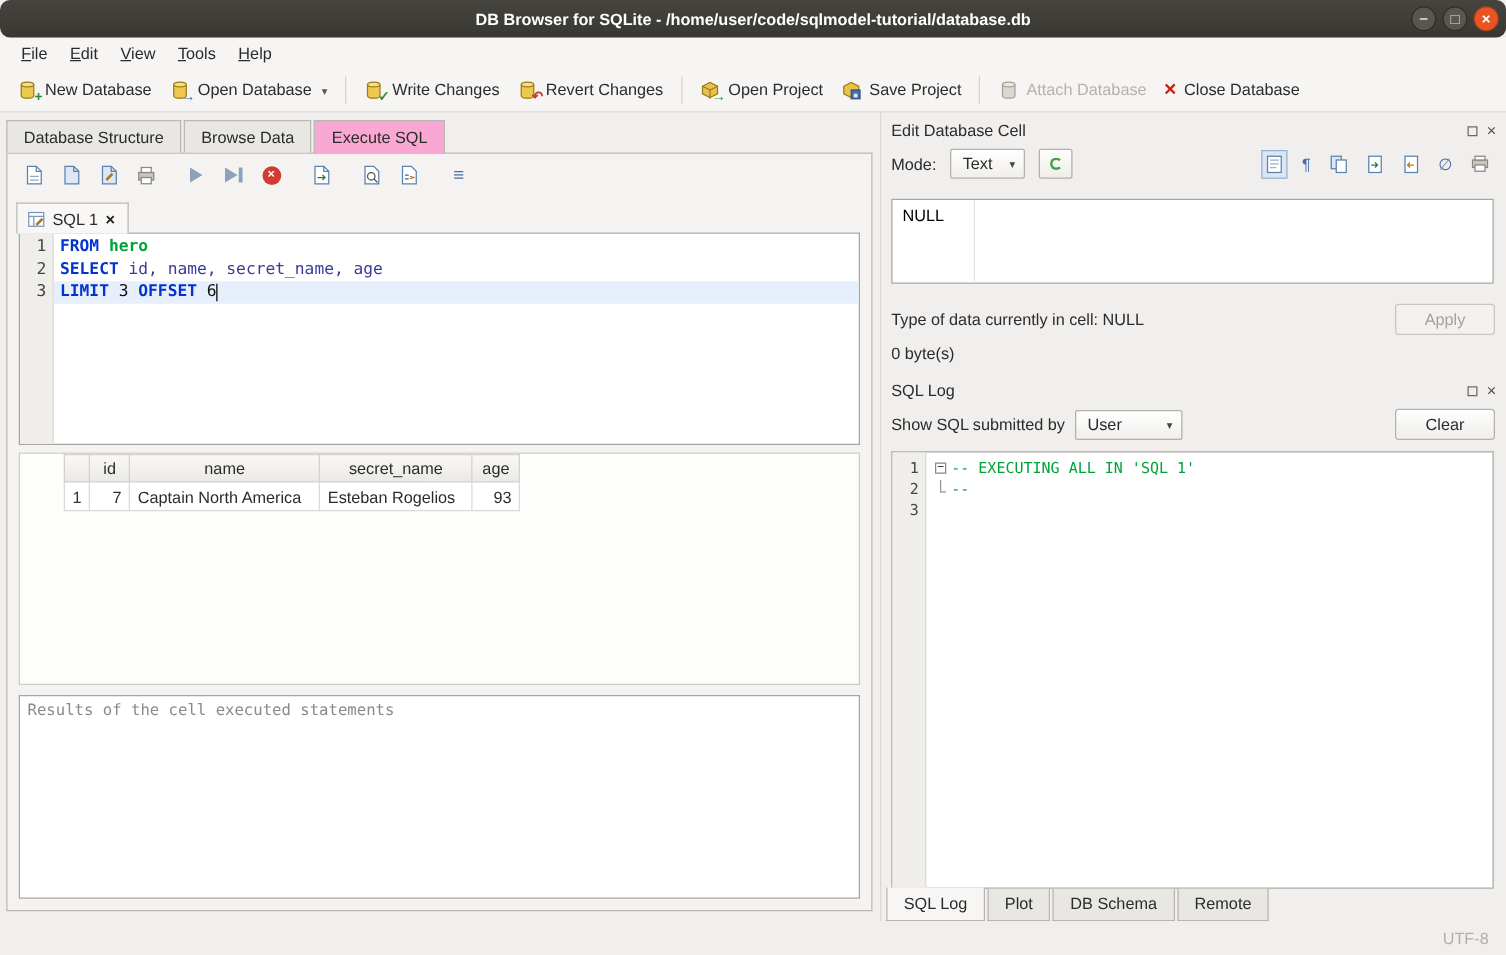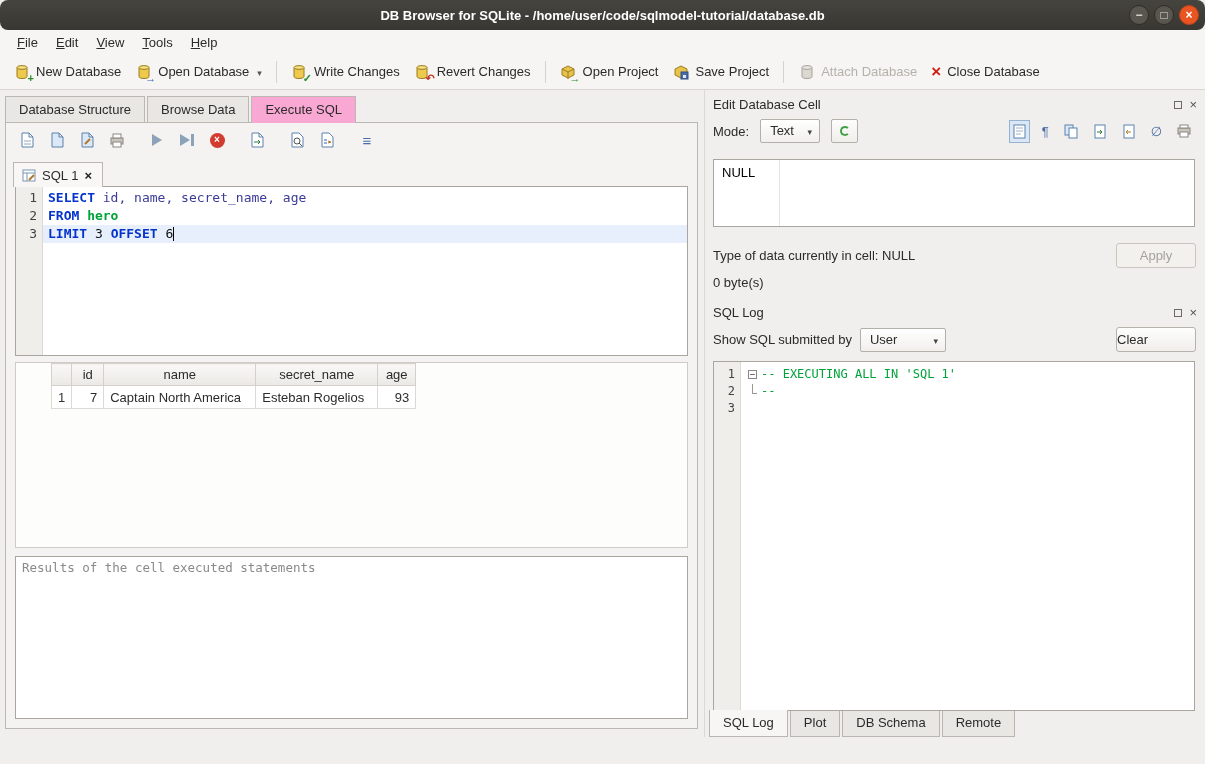--- a/index.html
+++ b/index.html
@@ -108,21 +108,21 @@
   .cell-editor { margin:13px 10px 8px 8px; height:68px; border:1px solid #a9a6a0; background:#fff; display:flex; }
   .cell-gutter { width:66px; border-right:1px solid #e7e5e1; padding:5px 8px; color:#000; }
 
   .type-row { display:flex; align-items:center; padding:8px 9px 0 8px; }
   .apply-btn { width:80px; height:25px; border:1px solid #c9c6c0; background:#f3f1ee; color:#a5a29b;
     font-size:13px; border-radius:3px; text-align:center; line-height:23px; }
   .size-row { padding:7px 8px 8px; }
 
   .filter-row { display:flex; align-items:center; gap:8px; padding:3px 9px 9px 8px; }
   .clear-btn { width:80px; height:25px; border:1px solid #b6b3ad; background:linear-gradient(#fefefe,#f0eeeb);
-    border-radius:3px; text-align:left; line-height:23px; }
+    border-radius:3px; text-align:center; line-height:23px; }
 
   .log-box { flex:1; margin:0 10px 0 8px; border:1px solid #a9a6a0; background:#fff; display:flex; min-height:0; }
   .log-gutter { width:27px; background:#f0eeeb; border-right:1px solid #dcd9d4; color:#444;
     text-align:right; padding:4px 5px 0 0; line-height:17px; font-family:"DejaVu Sans Mono", monospace; font-size:12px; }
   .log-content { flex:1; padding-top:4px; font-family:"DejaVu Sans Mono", monospace; font-size:12px; color:#00a33a; }
   .log-line { height:17px; line-height:17px; display:flex; align-items:center; white-space:pre; }
   .collapse-box { width:9px; height:9px; border:1px solid #8b8883; background:#fff; color:#333; font-size:9px;
     display:inline-flex; align-items:center; justify-content:center; margin:0 4px 0 7px; line-height:1; }
   .tree-elbow { width:5px; height:10px; border-left:1px solid #9a978f; border-bottom:1px solid #9a978f;
     margin:0 4px 6px 11px; display:inline-block; }
@@ -327,22 +327,22 @@
           </div>
         </div>
 
         <div class="editor-box">
           <div class="gutter">
             <div>1</div>
             <div>2</div>
             <div>3</div>
           </div>
           <div class="code">
+            <div class="code-line"><span class="kw">FROM</span><span class="tname"> hero</span></div>
             <div class="code-line"><span class="kw">SELECT</span><span class="ident"> id, name, secret_name, age</span></div>
-            <div class="code-line"><span class="kw">FROM</span><span class="tname"> hero</span></div>
             <div class="code-line current"><span class="kw">LIMIT</span><span class="num"> 3 </span><span class="kw">OFFSET</span><span class="num"> 6</span><span class="caret"></span></div>
           </div>
         </div>
 
         <div class="results-box">
           <table class="results">
             <tbody>
                 <tr>
               <th class="corner"></th>
               <th class="c-id">id</th>
@@ -473,14 +473,17 @@
 
       <div class="bottom-tabs">
         <div class="btab active">SQL Log</div>
         <div class="btab">Plot</div>
         <div class="btab">DB Schema</div>
         <div class="btab">Remote</div>
       </div>
     </div>
   </div>
 
+  <div class="statusbar">
+    <span>UTF-8</span>
+  </div>
 
 </div>
 
 </body></html>

